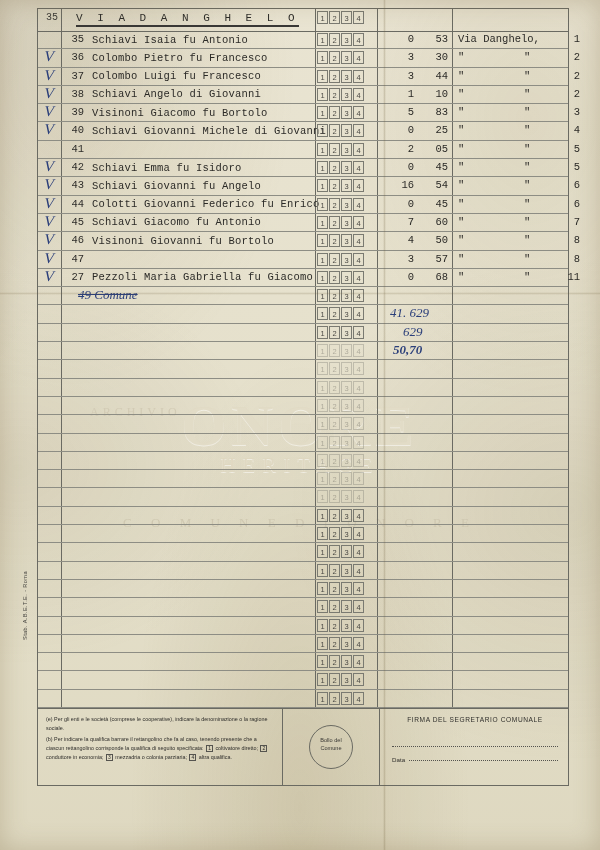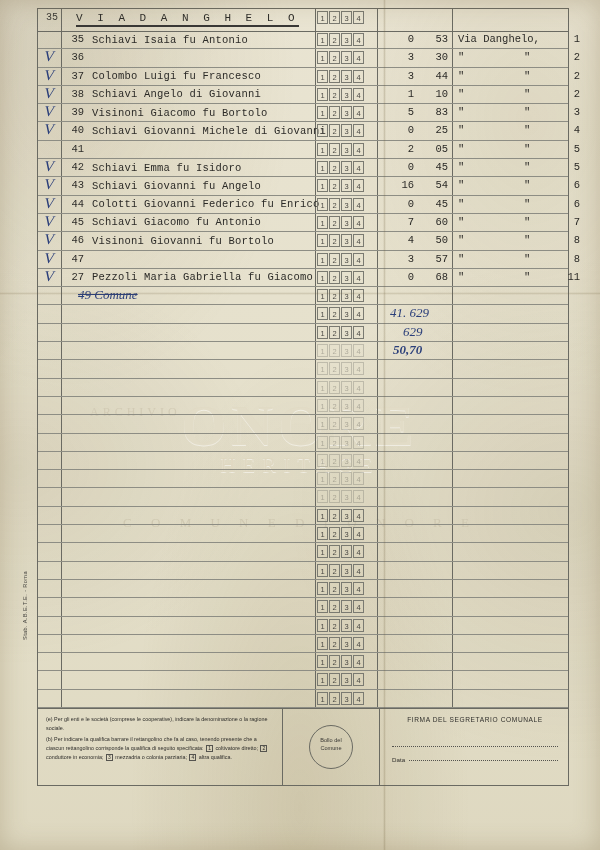--- a/index.html
+++ b/index.html
@@ -413,20 +413,21 @@
           <div class="boxes">
             <div class="qbox">1</div>
             <div class="qbox">2</div>
             <div class="qbox">3</div>
             <div class="qbox">4</div>
           </div>
         </div>
         <div class="row">
           <div class="tick">V</div>
           <div class="num">36</div>
+          <div class="name">Colombo Pietro fu Francesco</div>
           <div class="cell-a">3</div>
           <div class="cell-b">30</div>
           <div class="cell-c">"</div>
           <div class="cell-d">"</div>
           <div class="cell-e">2</div>
           <div class="boxes">
             <div class="qbox">1</div>
             <div class="qbox">2</div>
             <div class="qbox">3</div>
             <div class="qbox">4</div>

